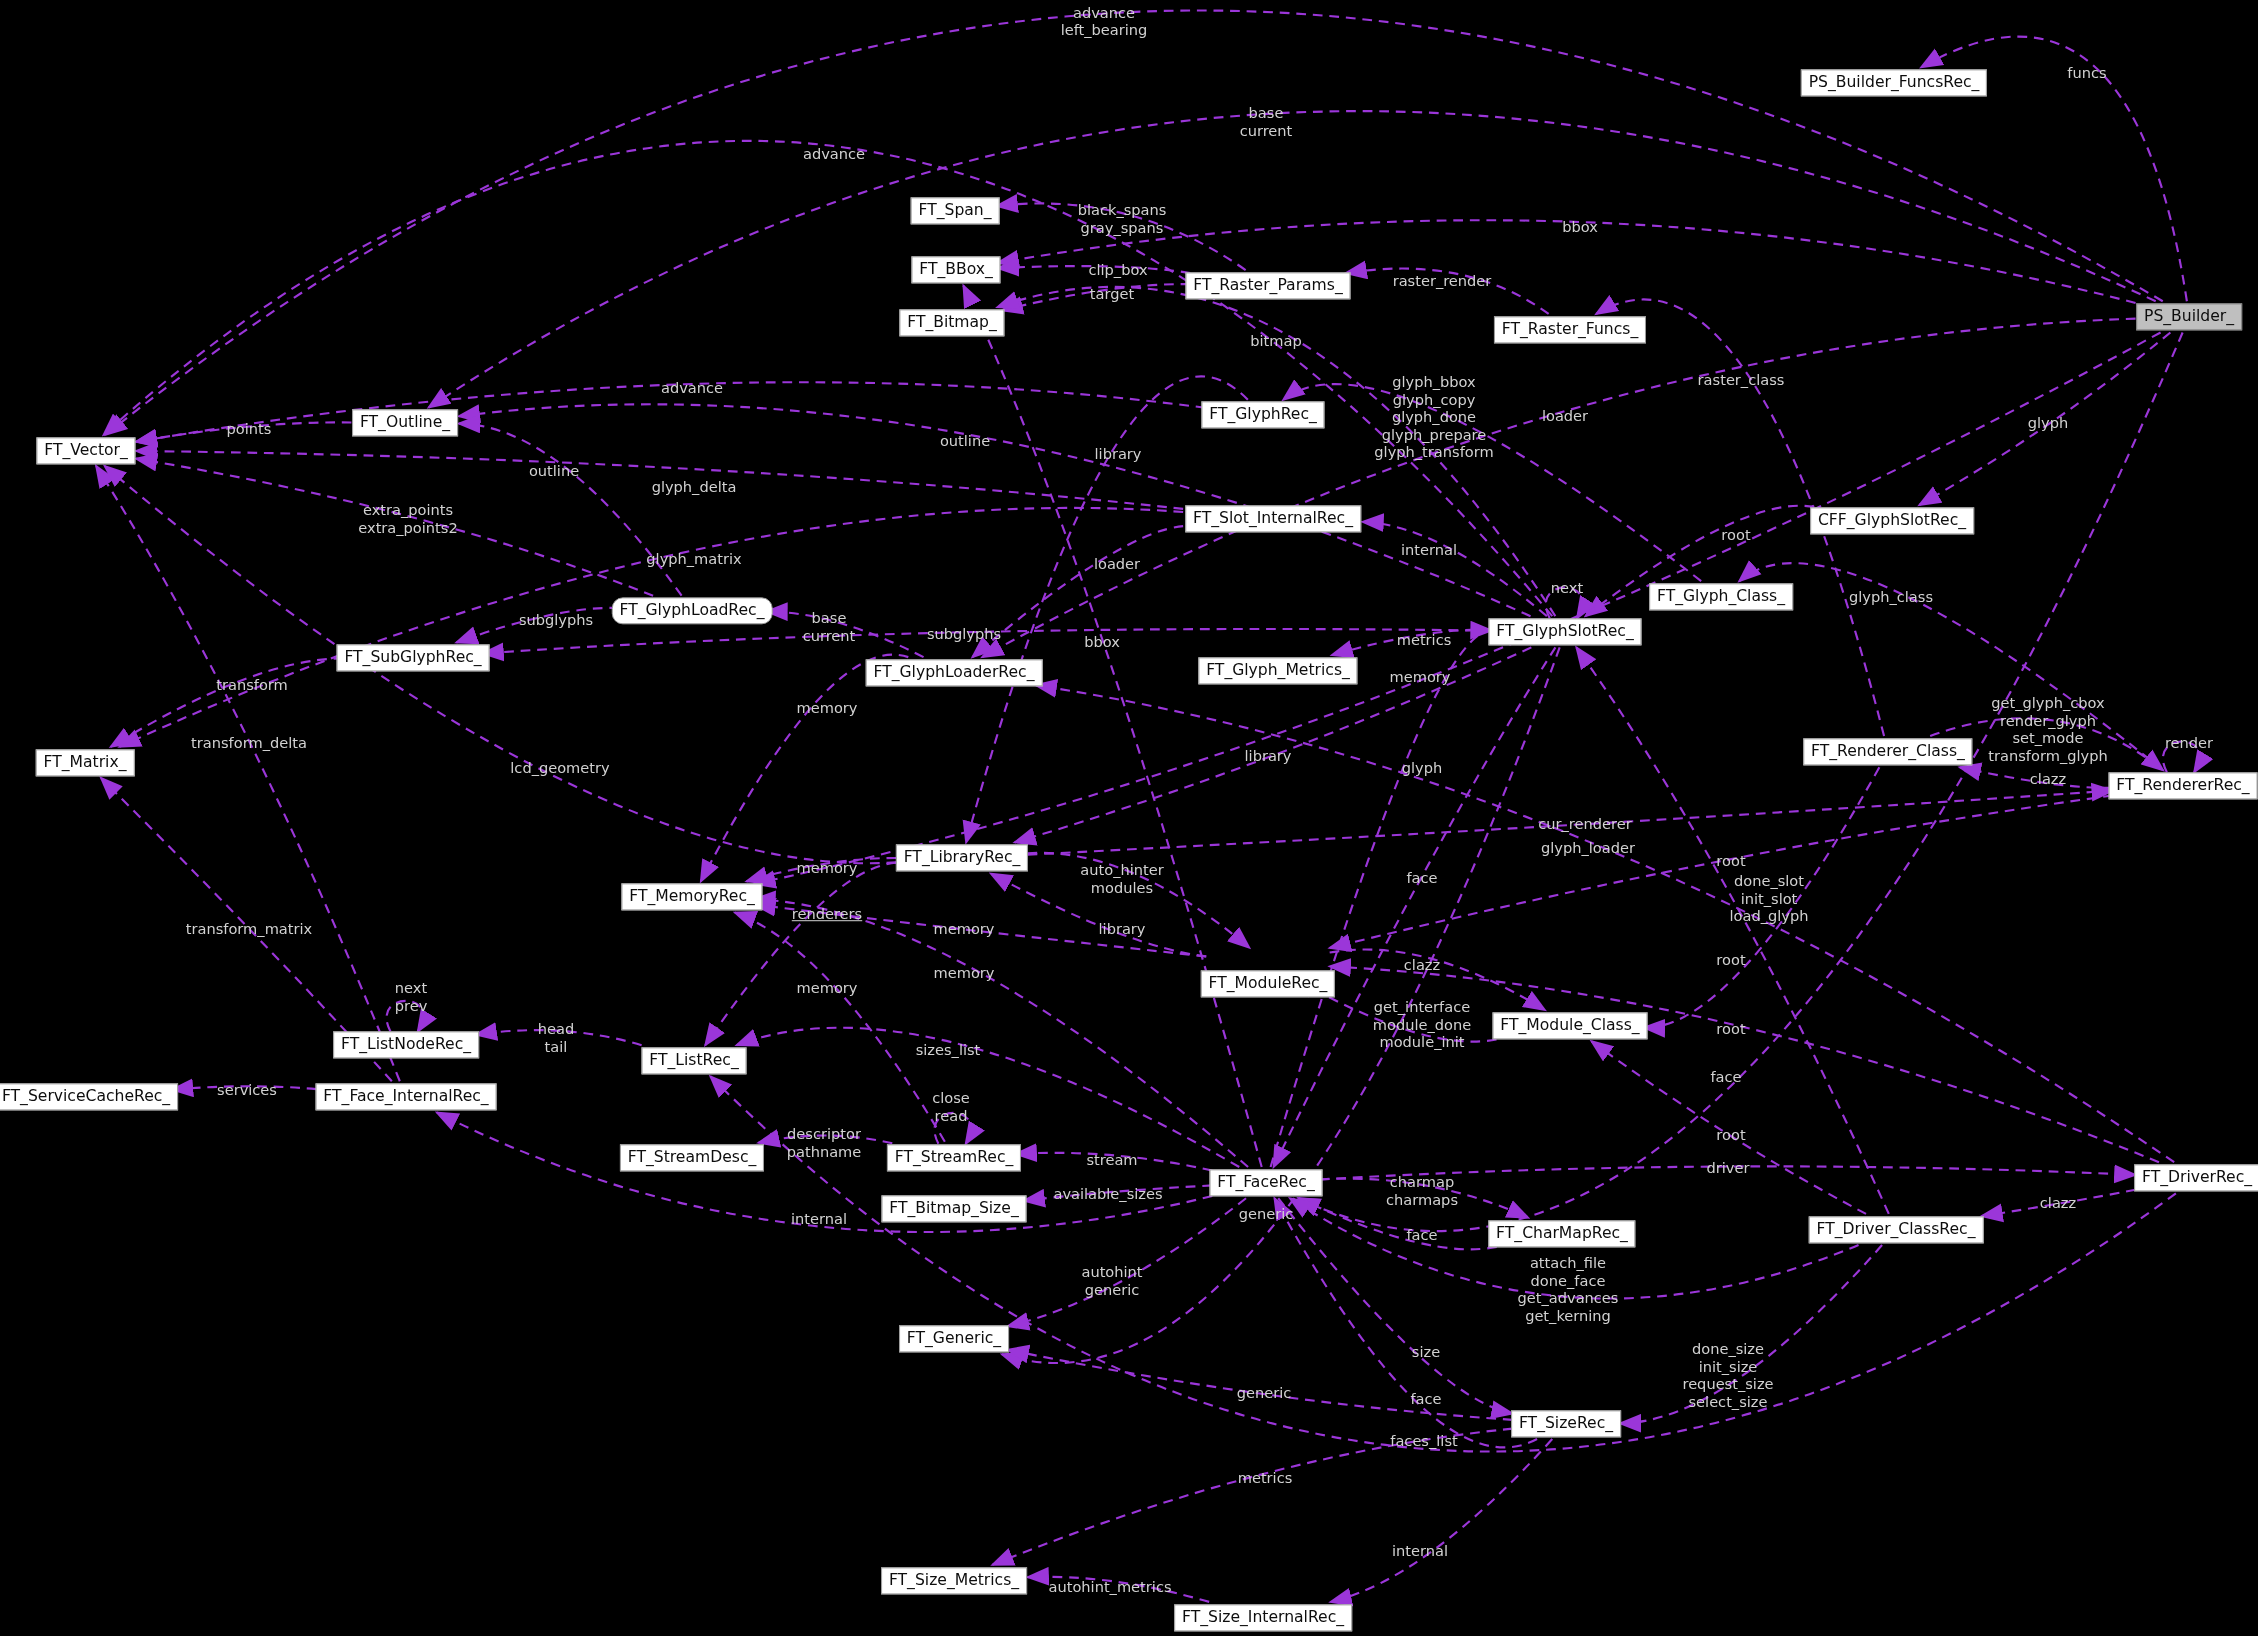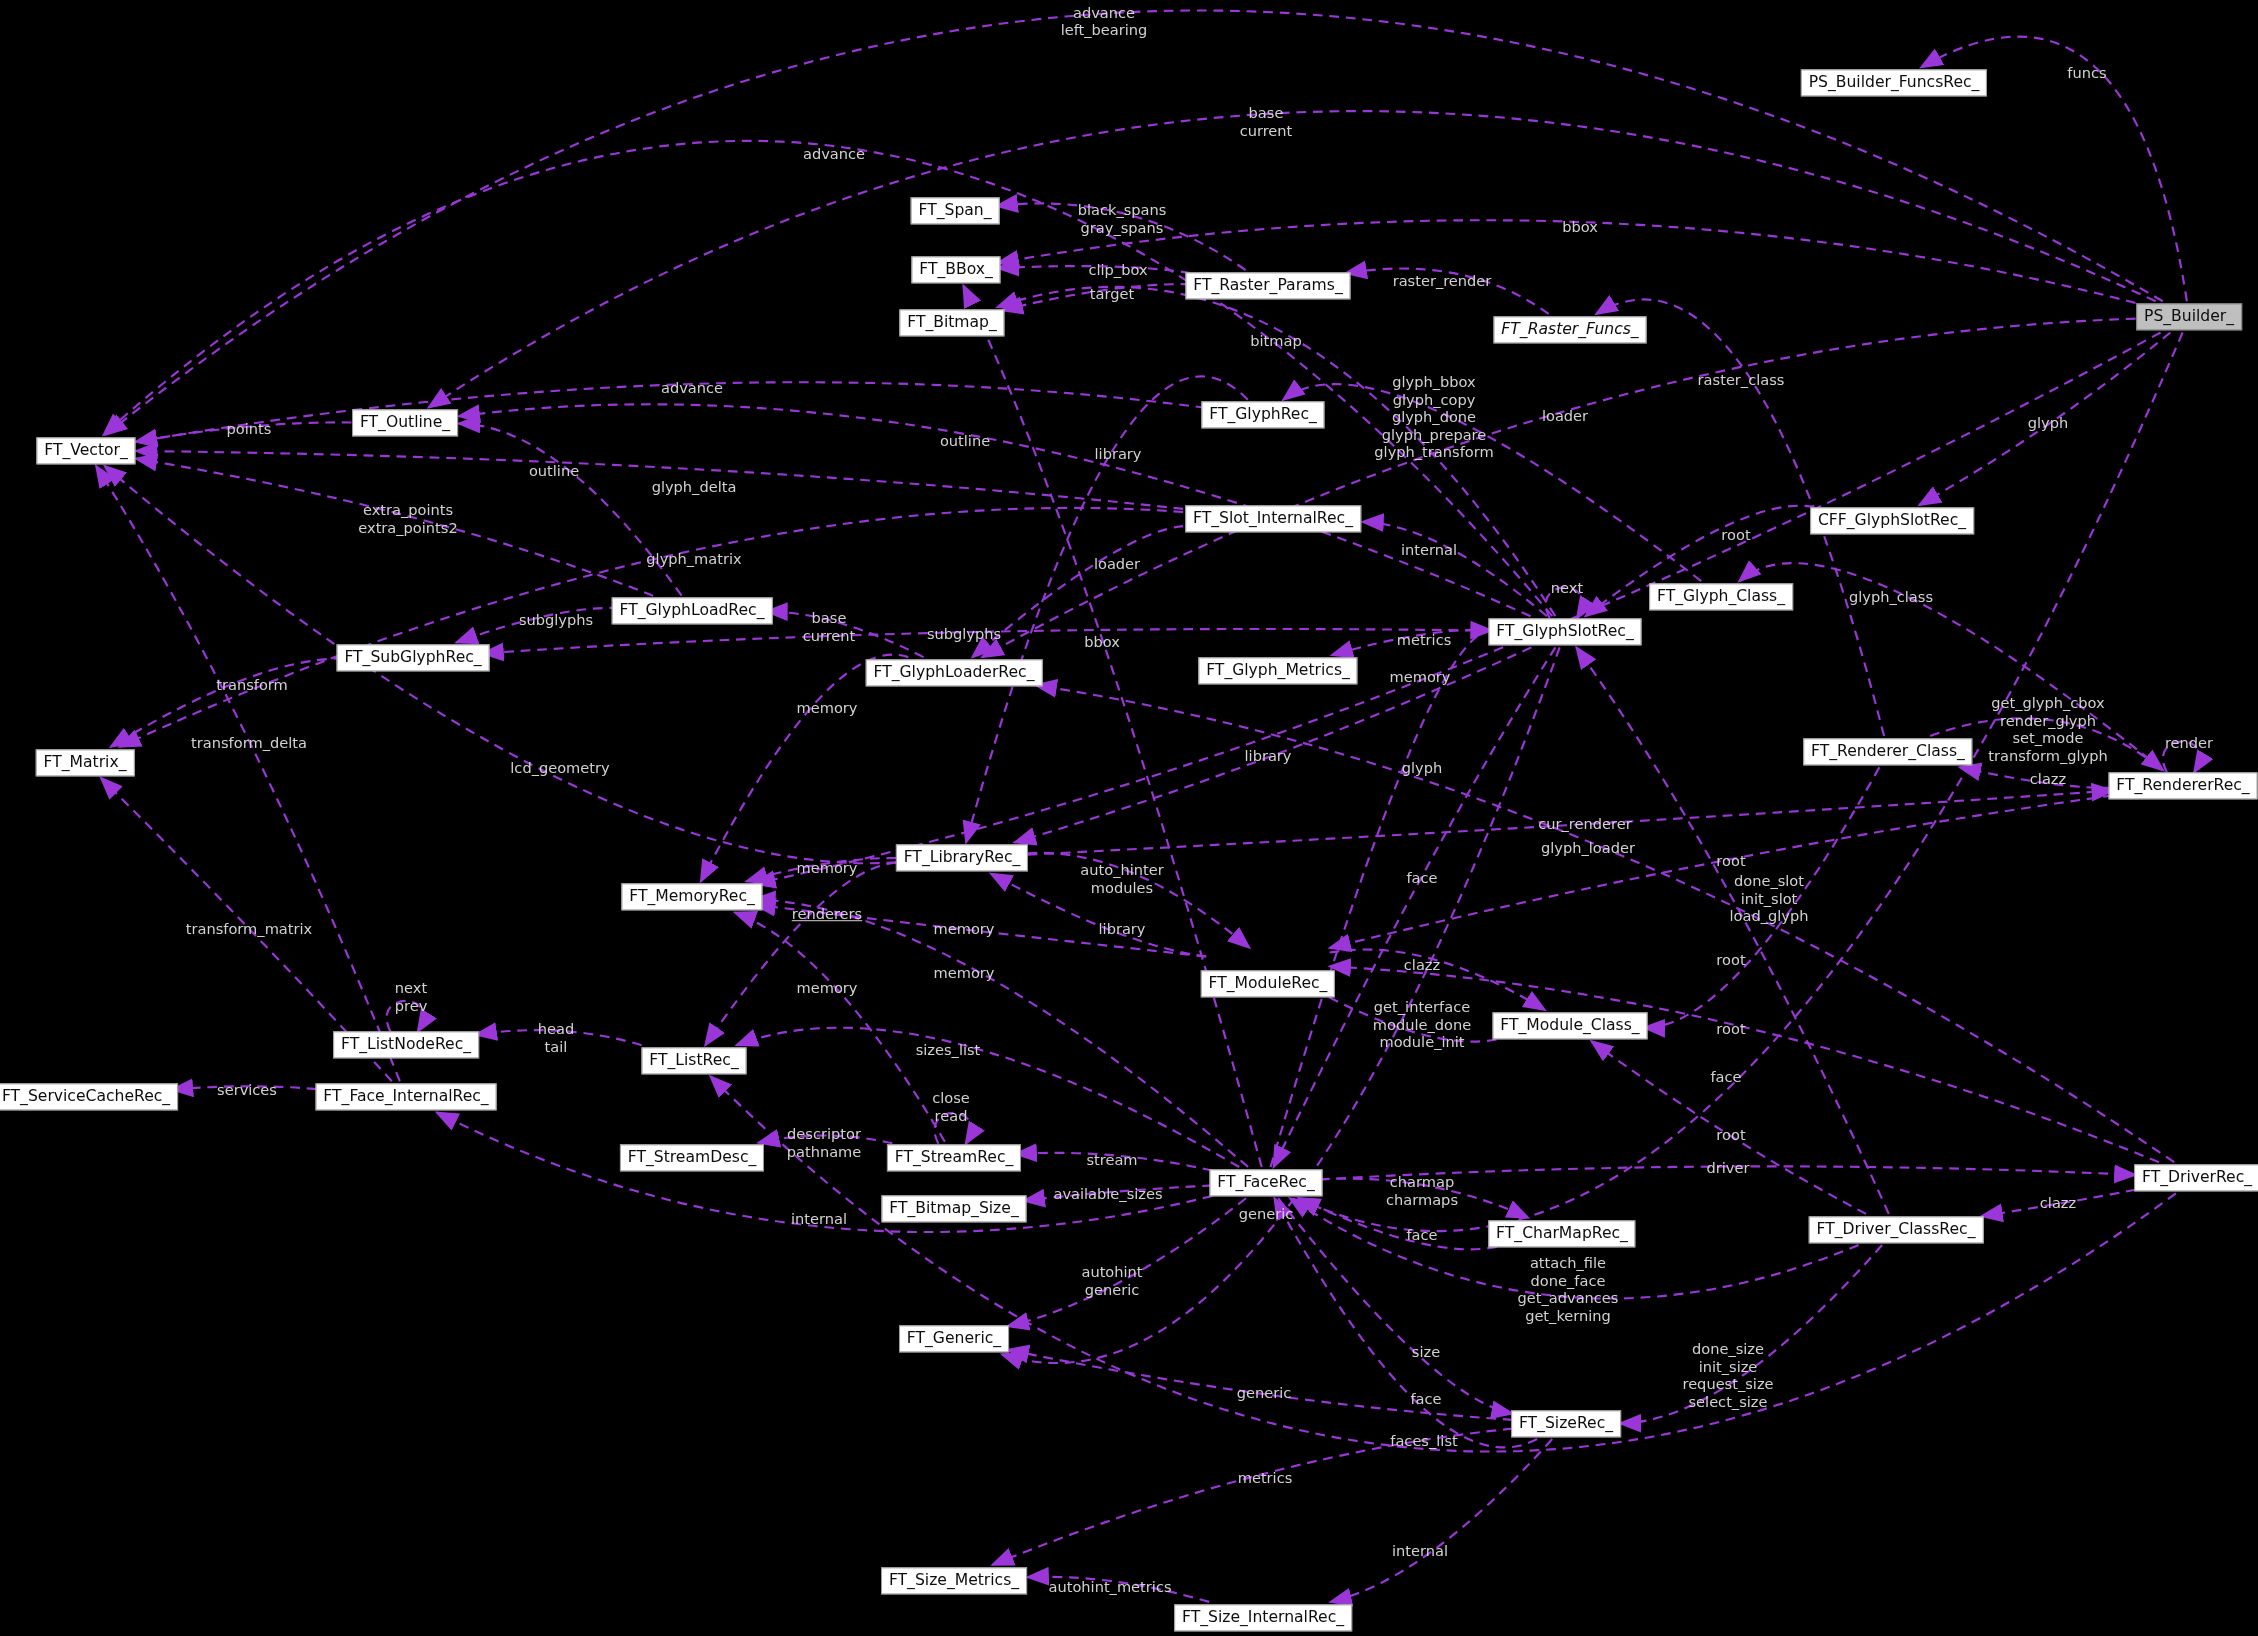--- a/index.html
+++ b/index.html
@@ -224,28 +224,28 @@
     <div class="elabel" style="left: 1265px; top: 1478px;">metrics</div>
     <div class="elabel" style="left: 1420px; top: 1551px;">internal</div>
     <div class="elabel" style="left: 1110px; top: 1587px;">autohint_metrics</div>
     <div class="elabel" style="left: 249px; top: 929px;">transform_matrix</div>
     <div class="node" style="left: 1894px; top: 83px;">PS_Builder_FuncsRec_</div>
     <div class="node hl" style="left: 2189px; top: 317px;">PS_Builder_</div>
     <div class="node" style="left: 955px; top: 211px;">FT_Span_</div>
     <div class="node" style="left: 956px; top: 270px;">FT_BBox_</div>
     <div class="node" style="left: 1268px; top: 286px;">FT_Raster_Params_</div>
     <div class="node" style="left: 952px; top: 323px;">FT_Bitmap_</div>
-    <div class="node" style="left: 1570px; top: 330px; font-style: italic;">FT_Raster_Funcs_</div>
+    <div class="node" style="left: 1570px; top: 330px;">FT_Raster_Funcs_</div>
     <div class="node" style="left: 86px; top: 451px;">FT_Vector_</div>
     <div class="node" style="left: 405px; top: 423px;">FT_Outline_</div>
     <div class="node" style="left: 1263px; top: 415px;">FT_GlyphRec_</div>
     <div class="node" style="left: 1273px; top: 519px;">FT_Slot_InternalRec_</div>
     <div class="node" style="left: 1892px; top: 521px;">CFF_GlyphSlotRec_</div>
     <div class="node" style="left: 1721px; top: 597px;">FT_Glyph_Class_</div>
-    <div class="node" style="left: 692px; top: 611px;">FT_GlyphLoadRec_</div>
+    <div class="node" style="left: 692px; top: 611px; border-radius: 11px;">FT_GlyphLoadRec_</div>
     <div class="node" style="left: 413px; top: 658px;">FT_SubGlyphRec_</div>
     <div class="node" style="left: 1565px; top: 632px;">FT_GlyphSlotRec_</div>
     <div class="node" style="left: 954px; top: 673px;">FT_GlyphLoaderRec_</div>
     <div class="node" style="left: 1278px; top: 671px;">FT_Glyph_Metrics_</div>
     <div class="node" style="left: 85px; top: 763px;">FT_Matrix_</div>
     <div class="node" style="left: 1888px; top: 752px;">FT_Renderer_Class_</div>
     <div class="node" style="left: 2183px; top: 786px;">FT_RendererRec_</div>
     <div class="node" style="left: 962px; top: 858px;">FT_LibraryRec_</div>
     <div class="node" style="left: 692px; top: 897px;">FT_MemoryRec_</div>
     <div class="node" style="left: 1268px; top: 984px;">FT_ModuleRec_</div>

